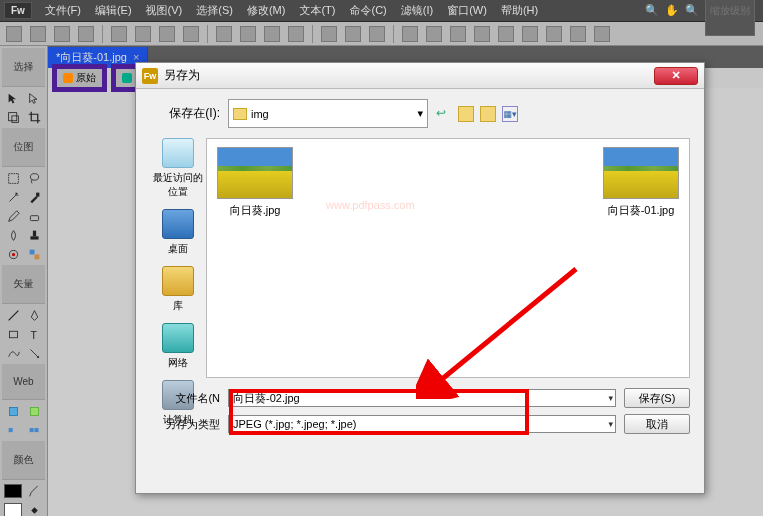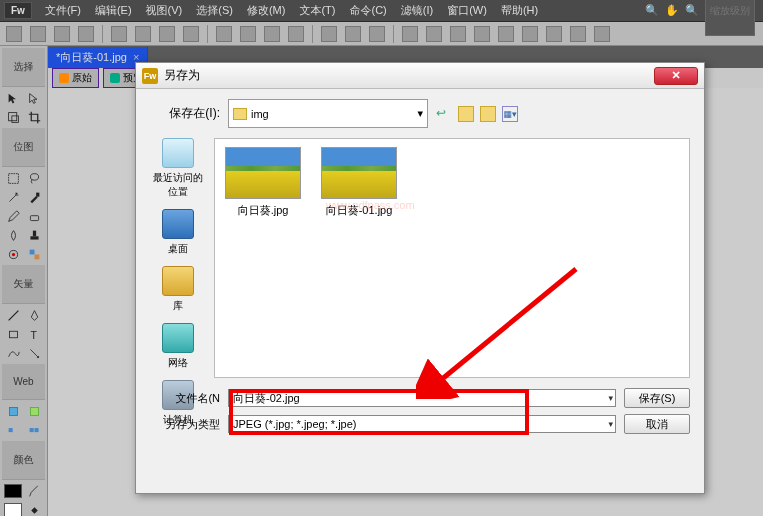--- a/index.html
+++ b/index.html
@@ -23,50 +23,50 @@
 .tools-panel .tool-grid { display: grid; grid-template-columns: 1fr 1fr; gap: 1px; padding: 2px 1px; }
 .tools-panel .tool { width: 20px; height: 18px; background: #b8b8b8; border: 1px solid transparent; display: flex; align-items: center; justify-content: center; font-size: 12px; }
 .tools-panel .tool svg { width: 13px; height: 13px; }
 .colors .swatch { width: 18px; height: 14px; border: 1px solid #555; }
 
 .canvas-area { flex: 1; background: #4a4a4a; position: relative; }
 .tab-bar { background: #5a5a5a; height: 22px; display: flex; align-items: center; }
 .tab { background: #1d4ed8; color: #ddd; font-size: 11px; padding: 3px 8px; display: flex; align-items: center; gap: 6px; border-right: 1px solid #444; }
 .tab .close-x { color: #bbb; cursor: pointer; }
 .sub-tab-bar { background: #c8c8c8; height: 20px; display: flex; align-items: center; padding-left: 4px; gap: 4px; font-size: 10px; }
-.sub-tab-bar .stab { background: #b0b0b0; padding: 2px 6px; border: 1px solid #4c1d95; display: flex; align-items: center; gap: 3px; }
+.sub-tab-bar .stab { background: #b0b0b0; padding: 2px 6px; border: 5px solid #4c1d95; display: flex; align-items: center; gap: 3px; }
 .sub-tab-bar .stab .dot { width: 10px; height: 10px; border-radius: 2px; }
 .canvas-inner { background: #ccc; height: calc(100% - 42px); }
 
 .dialog { position: absolute; left: 135px; top: 62px; width: 570px; height: 432px; background: #f0f0f0; border: 1px solid #8a8a8a; box-shadow: 2px 2px 8px rgba(0,0,0,0.4); }
 .dialog .titlebar { height: 26px; background: linear-gradient(#fdfdfd, #e4e4e4); border-bottom: 1px solid #bbb; display: flex; align-items: center; padding: 0 6px; font-size: 12px; }
 .dialog .titlebar .t-icon { width: 16px; height: 16px; background: #cc9900; margin-right: 6px; border-radius: 2px; display: flex; align-items: center; justify-content: center; color: #fff; font-size: 9px; font-weight: bold; }
 .dialog .titlebar .win-close { margin-left: auto; width: 44px; height: 18px; background: linear-gradient(#e67, #c23); border: 1px solid #a22; border-radius: 3px; display: flex; align-items: center; justify-content: center; color: #fff; font-weight: bold; font-size: 11px; }
 
 .dialog-body { padding: 10px 14px; font-size: 12px; position: relative; height: calc(100% - 26px); }
 
 .save-in-row { display: flex; align-items: center; gap: 8px; margin-bottom: 10px; }
 .save-in-row label { width: 70px; text-align: right; }
 .folder-combo { flex: 1; display: flex; align-items: center; border: 1px solid #999; background: #fff; height: 29px; padding: 0 4px; font-size: 11px; gap: 4px; max-width: 200px; }
 .folder-combo .folder-ico { width: 14px; height: 12px; background: #f3d675; border: 1px solid #c9a830; }
 .folder-combo .arrow { margin-left: auto; }
 .toolbar-icons { display: flex; gap: 6px; align-items: center; }
 .toolbar-icons span { width: 16px; height: 16px; display: inline-block; }
 
-.browse-area { display: flex; gap: 8px; height: 240px; }
+.browse-area { display: flex; height: 240px; }
 .places { width: 56px; text-align: center; font-size: 10px; }
 .places .place { margin-bottom: 10px; }
 .places .place .p-icon { width: 32px; height: 30px; margin: 0 auto 3px; border-radius: 3px; }
 .recent-ico { background: linear-gradient(#dff3fb, #9cd1e8); border: 1px solid #7bb4d0; }
 .desktop-ico { background: linear-gradient(#6aa4e0, #2d6fb8); border: 1px solid #2a5a90; }
 .lib-ico { background: linear-gradient(#f3d675, #d9a830); border: 1px solid #b88820; }
 .computer-ico { background: linear-gradient(#bcd, #89a); border: 1px solid #789; }
 .network-ico { background: linear-gradient(#8dd, #3aa); border: 1px solid #288; }
 
-.file-list { flex: 1; background: #fff; border: 1px solid #bbb; padding: 8px; display: flex; gap: 16px; align-items: flex-start; }
+.file-list { flex: 1; background: #fff; border: 1px solid #bbb; padding: 8px; display: flex; gap: 16px; align-items: flex-start; justify-content: space-between; }
 .file-item { width: 80px; text-align: center; font-size: 11px; }
 .file-item .thumb { width: 76px; height: 52px; background: linear-gradient(to bottom, #4a8fd6 0%, #4a8fd6 40%, #e8d020 40%, #c0a818 100%); border: 1px solid #999; margin: 0 auto 4px; position: relative; }
 .file-item .thumb::after { content:""; position:absolute; top:36%; left:0; right:0; height:10%; background: linear-gradient(to right, #7a4, #593, #7a4, #593); }
 
 .bottom-rows { margin-top: 10px; position: relative; }
 .form-row { display: flex; align-items: center; gap: 8px; margin-bottom: 6px; }
 .form-row label { width: 70px; text-align: right; font-size: 11px; }
 .combo { flex: 1; border: 1px solid #888; background: #fff; height: 18px; font-size: 11px; padding: 1px 4px; display: flex; align-items: center; position: relative; }
 .combo .arrow { position: absolute; right: 2px; font-size: 9px; color: #333; }
 .btn { width: 66px; height: 20px; border: 1px solid #888; background: linear-gradient(#fdfdfd,#e0e0e0); font-size: 11px; border-radius: 2px; }

